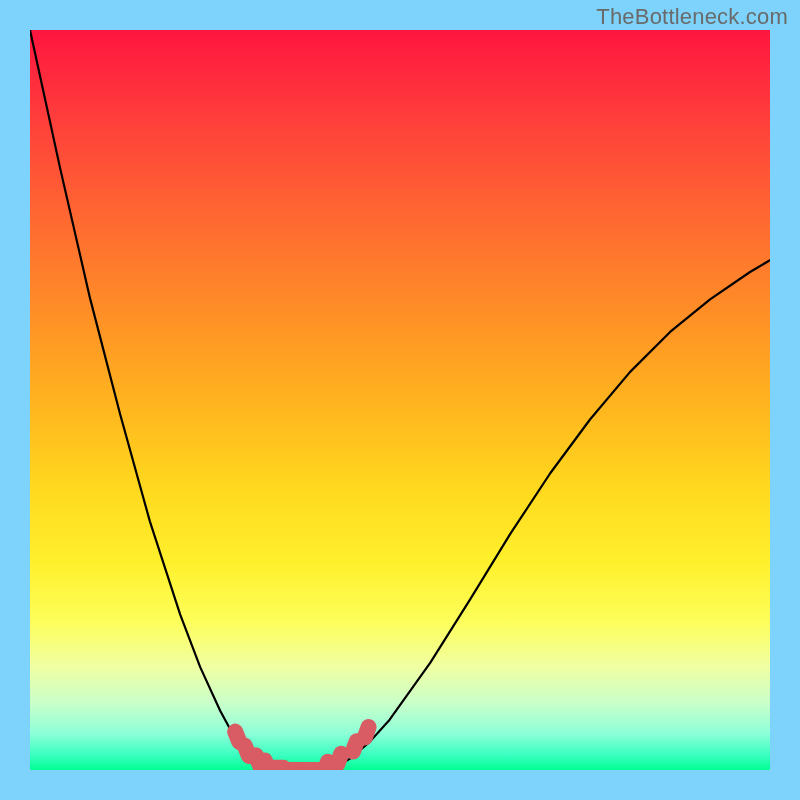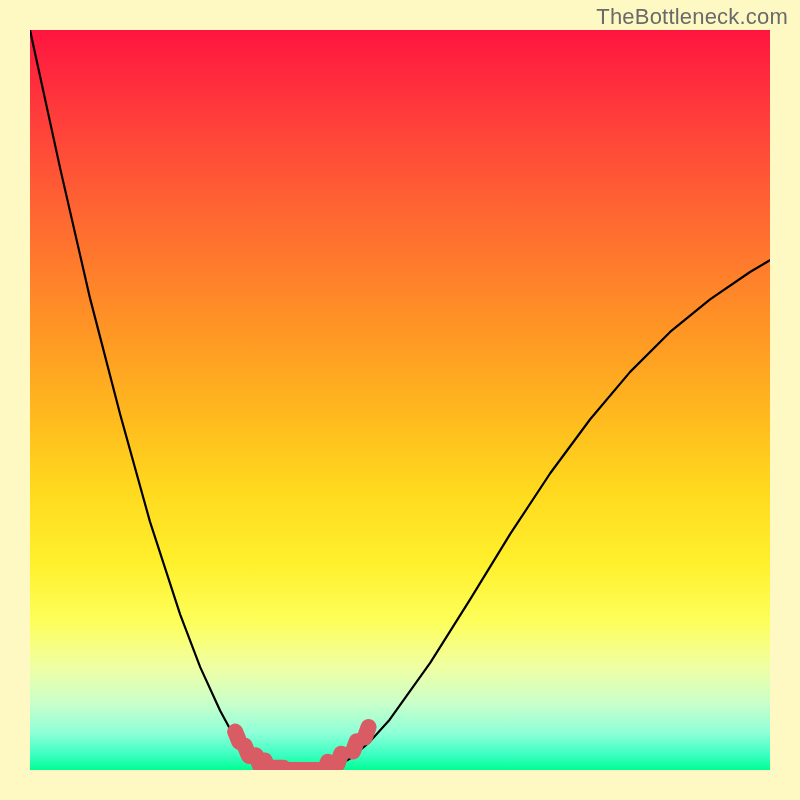--- a/index.html
+++ b/index.html
@@ -1,21 +1,21 @@
 <!DOCTYPE html>
 <html><head>
 <meta charset="utf-8">
 <style>
   * { margin: 0; padding: 0; box-sizing: border-box; }
   html, body { width: 800px; height: 800px; overflow: hidden; background: #000; }
   .frame {
     position: absolute;
     top: 0; left: 0;
     width: 800px; height: 800px;
-    background: #fef9c3;
+    background: #7dd3fc;
   }
   .plot-area {
     position: absolute;
     left: 30px;
     top: 30px;
     width: 740px;
     height: 740px;
     background: linear-gradient(to bottom,
       #ff153f 0%,
       #ff3e3b 12%,

